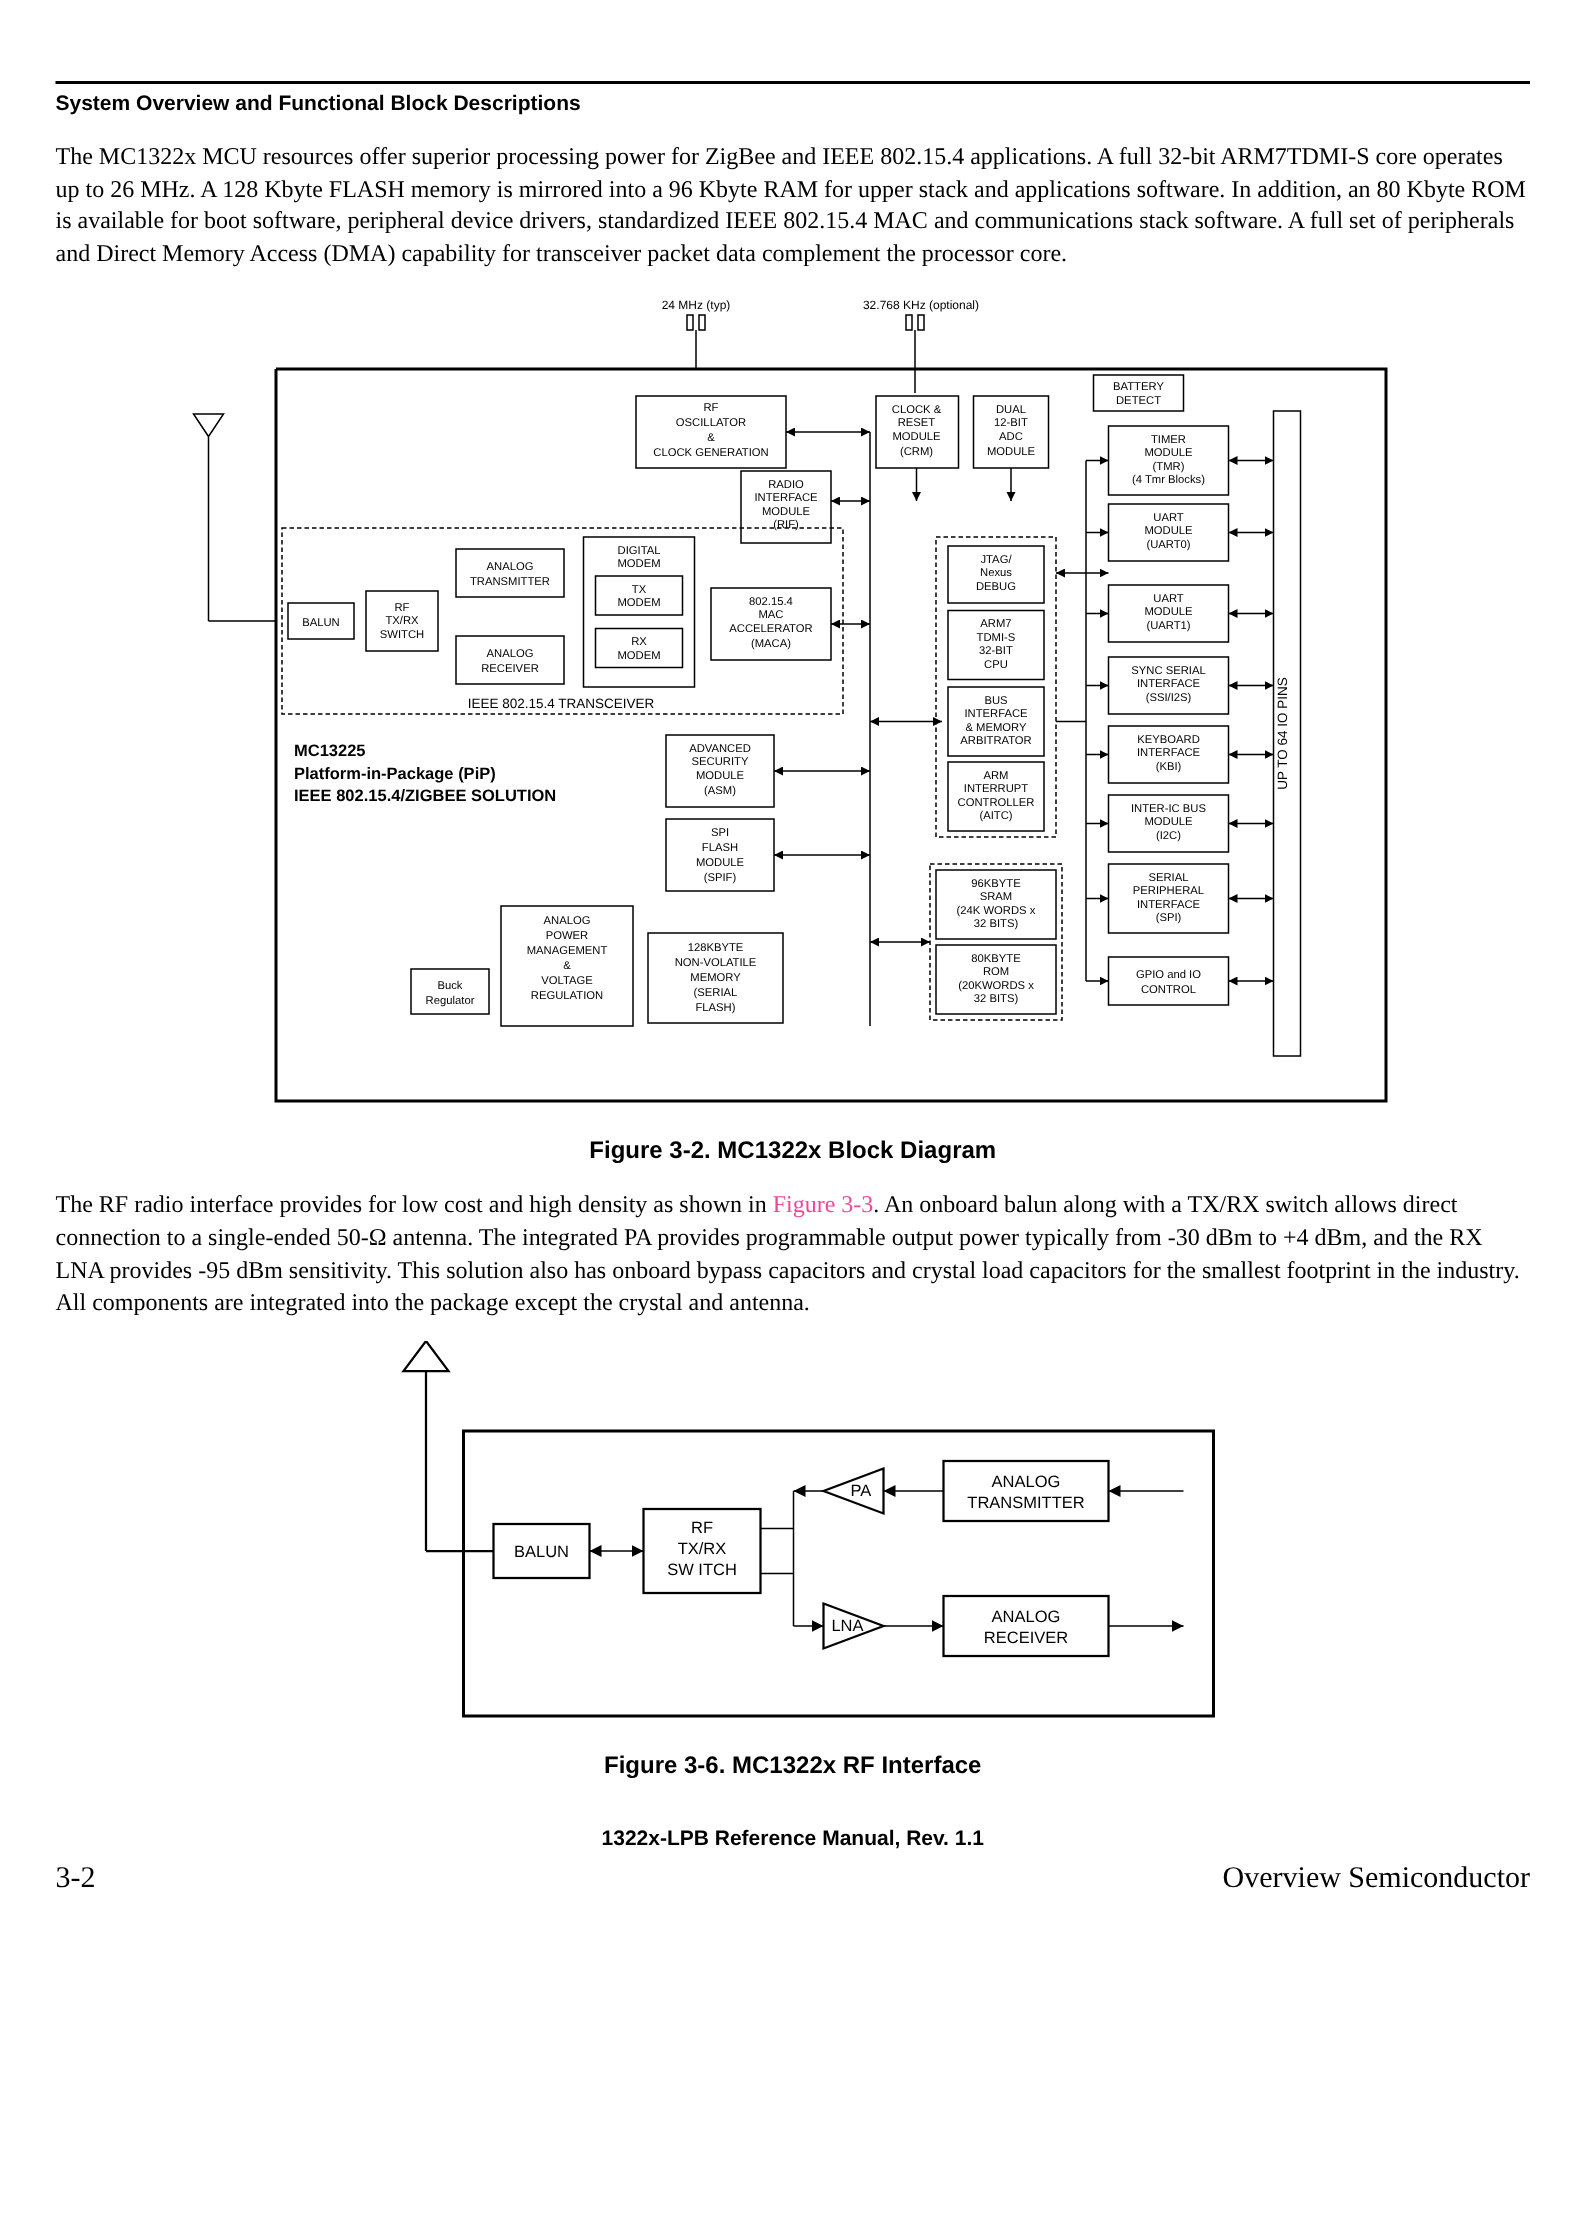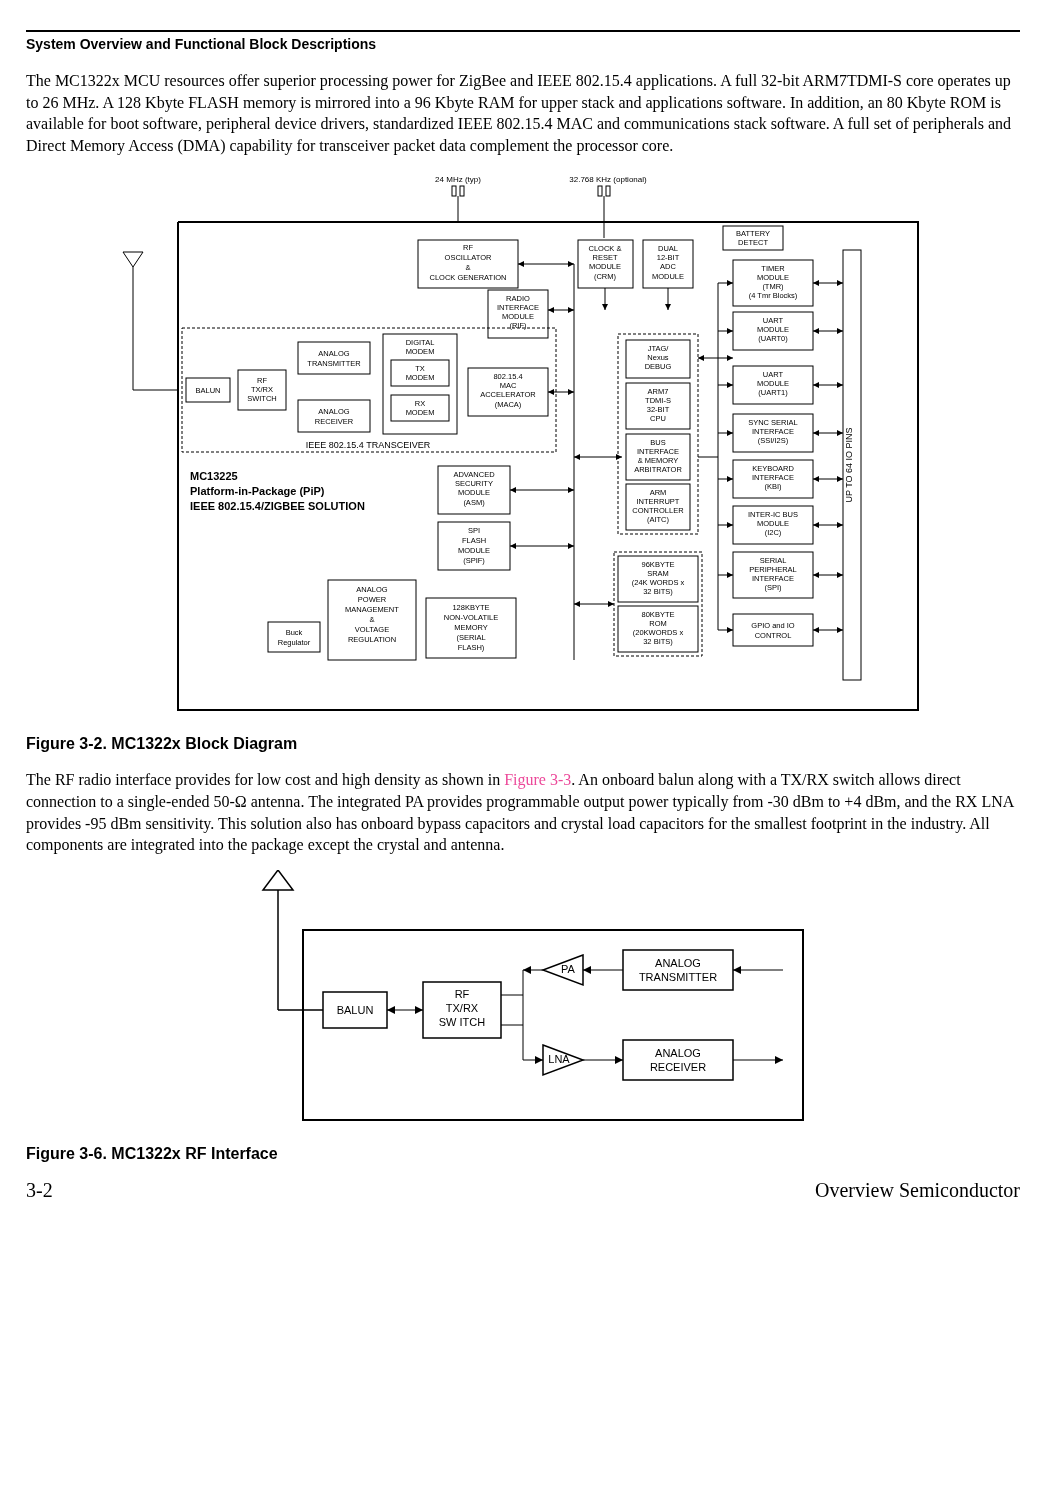--- a/index.html
+++ b/index.html
@@ -5,22 +5,23 @@
   body {
     margin: 0;
     padding: 0;
     font-family: "Times New Roman", Times, serif;
     font-size: 17px;
     color: #000;
     background: #fff;
     width: 1050px;
   }
   .page {
-    padding: 30px 30px 20px 26px;
+    padding: 30px 30px 20px 37px;
     box-sizing: border-box;
+    margin-top: 24px;
   }
   .top-rule {
     border-top: 2px solid #000;
     margin-bottom: 4px;
   }
   .header-title {
     font-family: Arial, Helvetica, sans-serif;
     font-weight: bold;
     font-size: 14px;
     margin-bottom: 18px;
@@ -31,21 +32,21 @@
     margin-bottom: 14px;
   }
   .figure-container {
     text-align: center;
     margin: 6px auto 10px auto;
   }
   .figure-caption {
     font-family: Arial, Helvetica, sans-serif;
     font-weight: bold;
     font-size: 16px;
-    text-align: left;
+    text-align: center;
     margin: 6px 0 16px 0;
   }
   .link {
     color: #ec4899;
   }
   .footer-manual {
     font-family: Arial, Helvetica, sans-serif;
     font-weight: bold;
     font-size: 14px;
     text-align: center;
@@ -383,17 +384,18 @@
 
       <line x1="360" y1="100" x2="400" y2="100" stroke="#000" marker-start="url(#bh2)"></line>
       <line x1="360" y1="190" x2="400" y2="190" stroke="#000" marker-end="url(#bh)"></line>
 
       <line x1="510" y1="100" x2="560" y2="100" stroke="#000" marker-start="url(#bh2)"></line>
       <line x1="510" y1="190" x2="560" y2="190" stroke="#000" marker-end="url(#bh)"></line>
     </svg>
   </div>
   <div class="figure-caption">Figure 3-6. MC1322x RF Interface</div>
 
+  <div class="footer-manual">1322x-LPB Reference Manual, Rev. 1.1</div>
   <div class="footer-row">
     <span>3-2</span>
     <span>Overview Semiconductor</span>
   </div>
 </div>
 
 </body></html>

